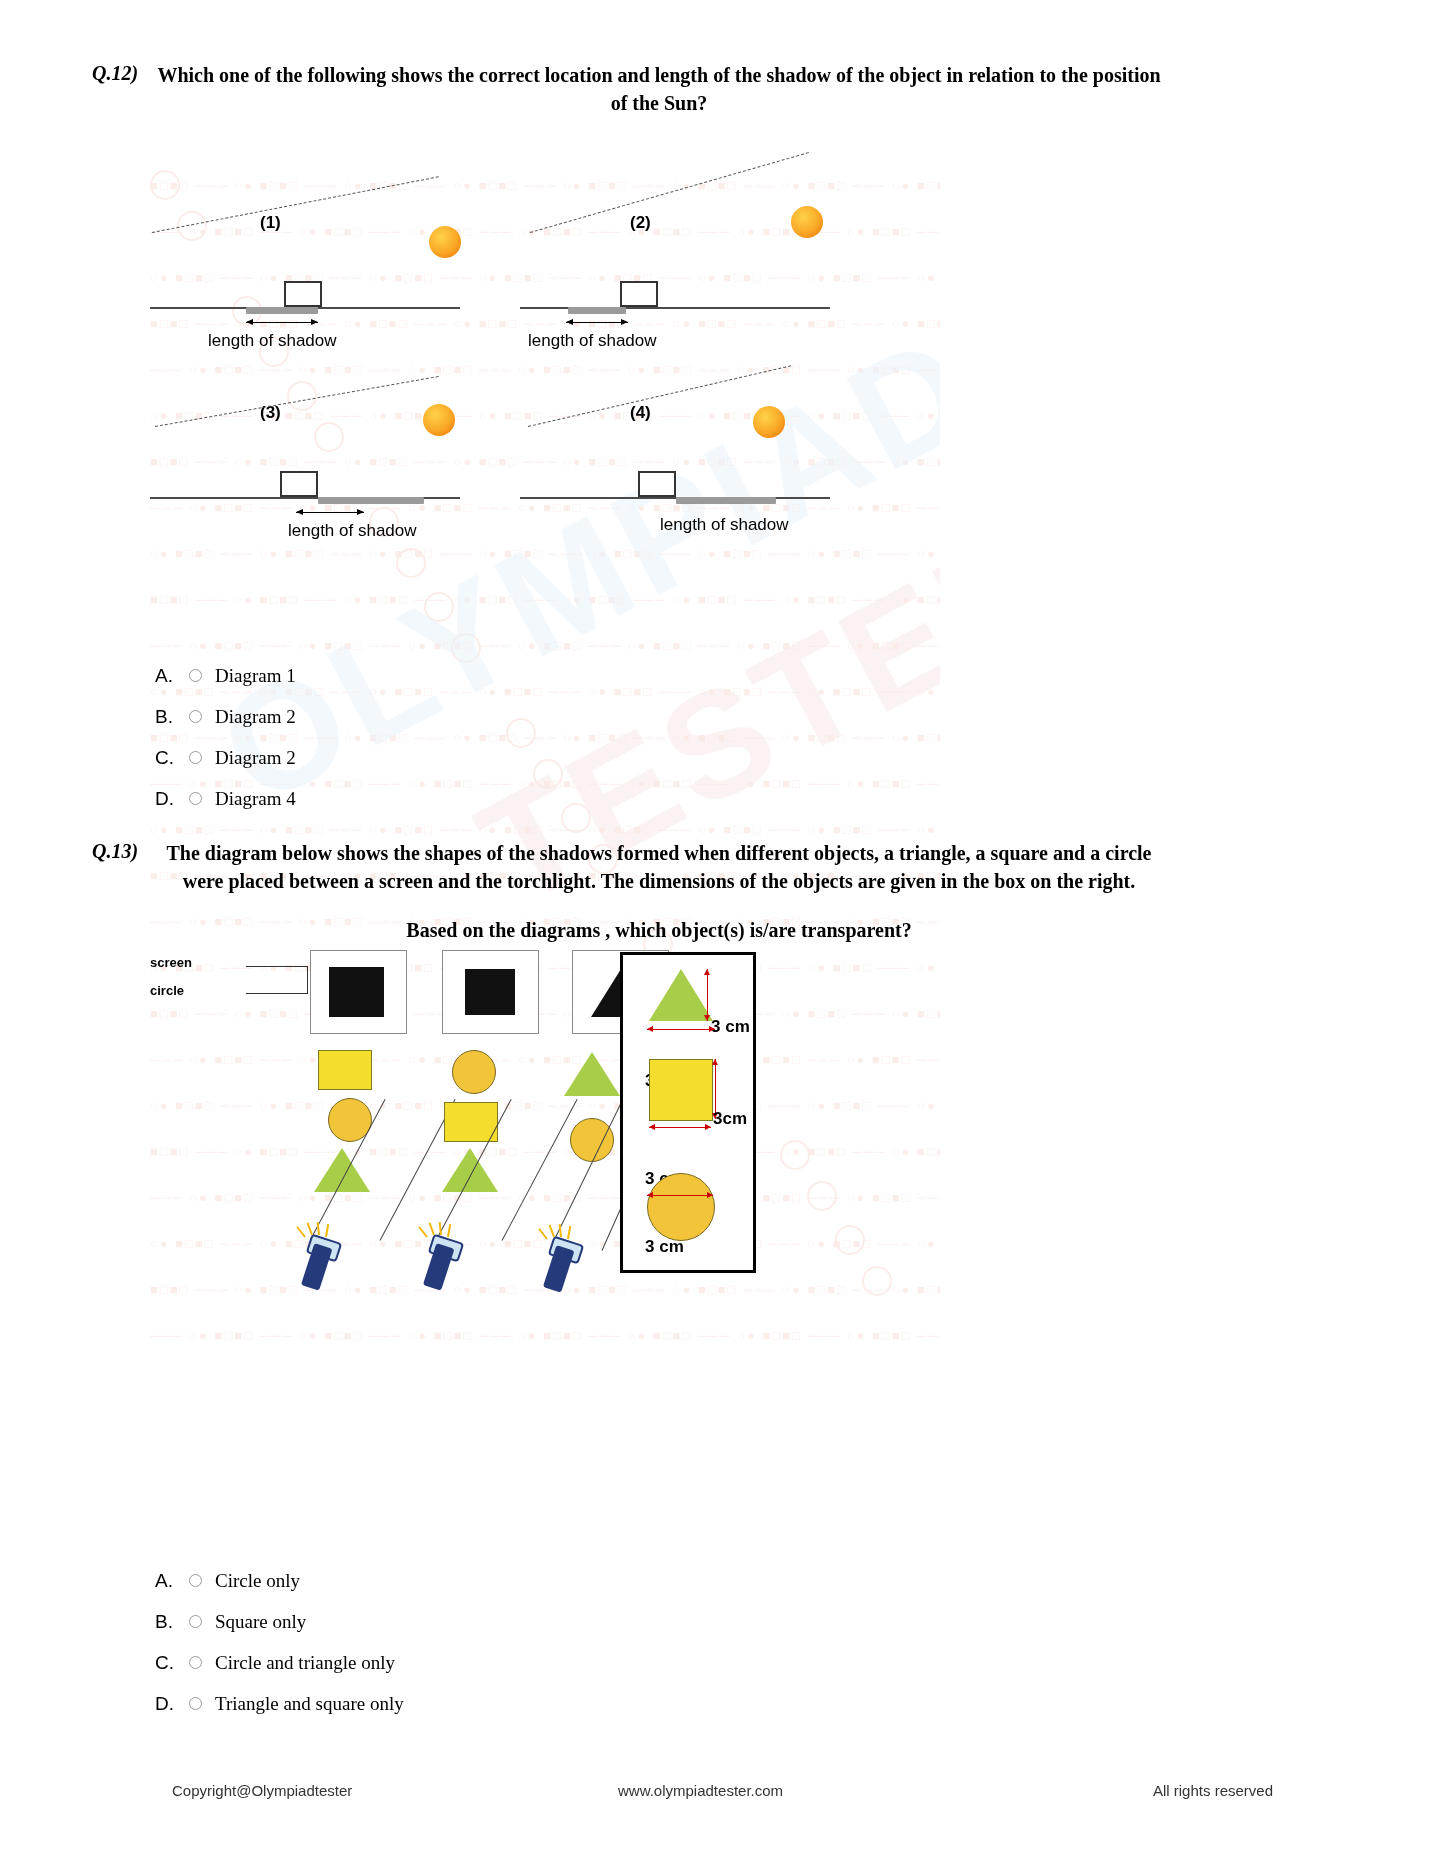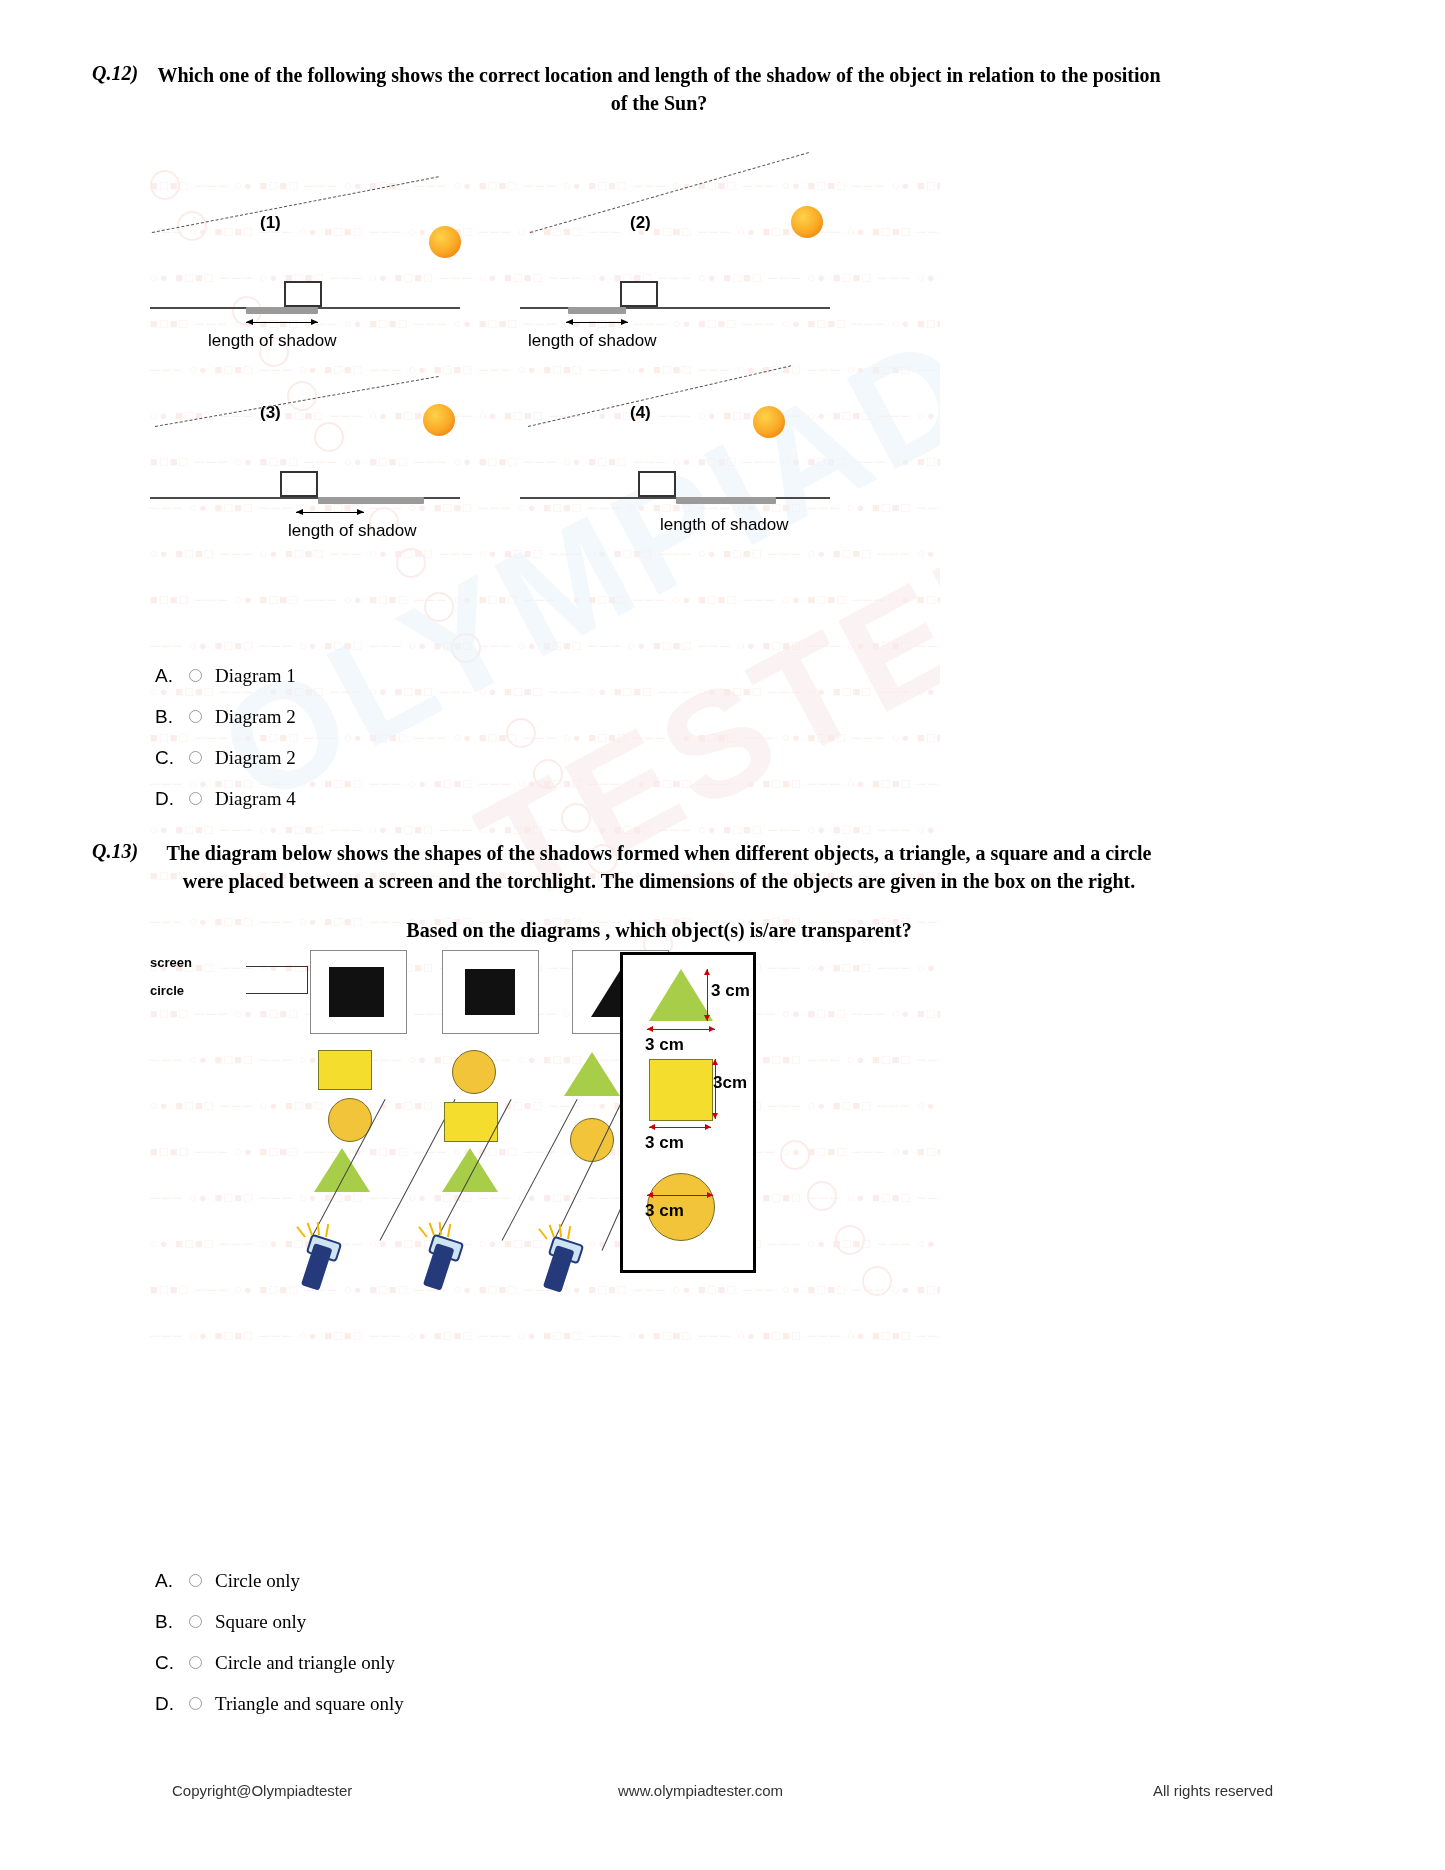--- a/index.html
+++ b/index.html
@@ -131,21 +131,21 @@
   .dimarrow-v:after{bottom:0;border-top:6px solid #cc0000;}
   .dimarrow-h{position:absolute;height:1px;background:#cc0000;}
   .dimarrow-h:before,.dimarrow-h:after{
     content:"";position:absolute;top:-3.5px;width:0;height:0;
     border-top:3.5px solid transparent;border-bottom:3.5px solid transparent;
   }
   .dimarrow-h:before{left:0;border-right:6px solid #cc0000;}
   .dimarrow-h:after{right:0;border-left:6px solid #cc0000;}
   .dimtext{
     position:absolute;font-family:"Liberation Sans", sans-serif;font-size:17px;
-    font-weight:bold;color:#000;white-space:nowrap;
+    font-weight:bold;color:#000;white-space:nowrap;margin-top:36px;
   }
 
   
   .footer{
     position:absolute;left:0;bottom:68px;width:100%;height:20px;
     font-family:"Liberation Sans", sans-serif;font-size:15px;color:#333;
   }
   .footer span{position:absolute;}
   .f-left{left:172px;}
   .f-mid{left:618px;}

